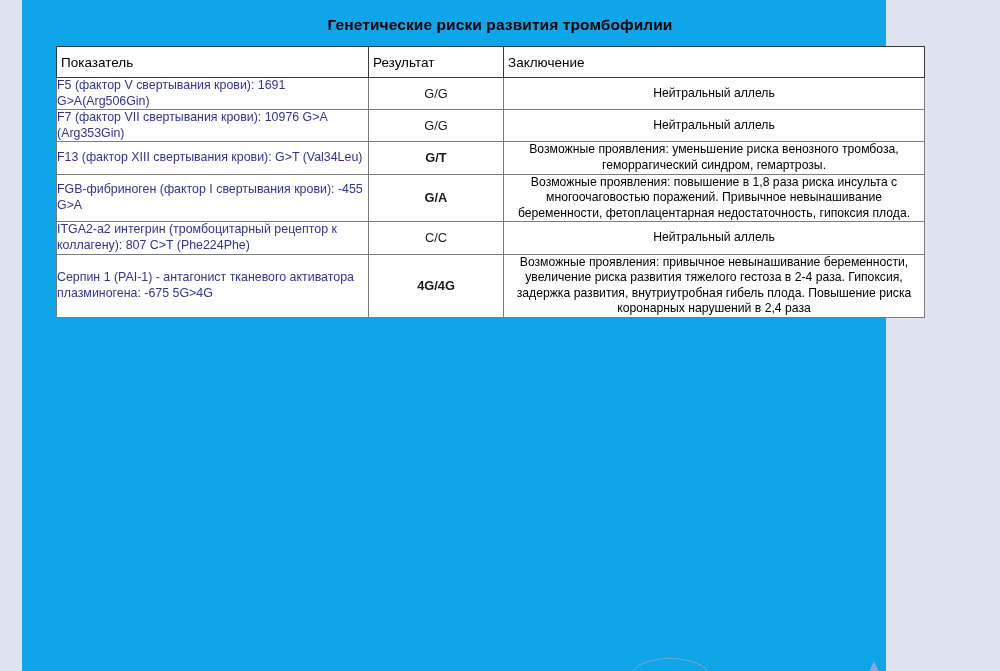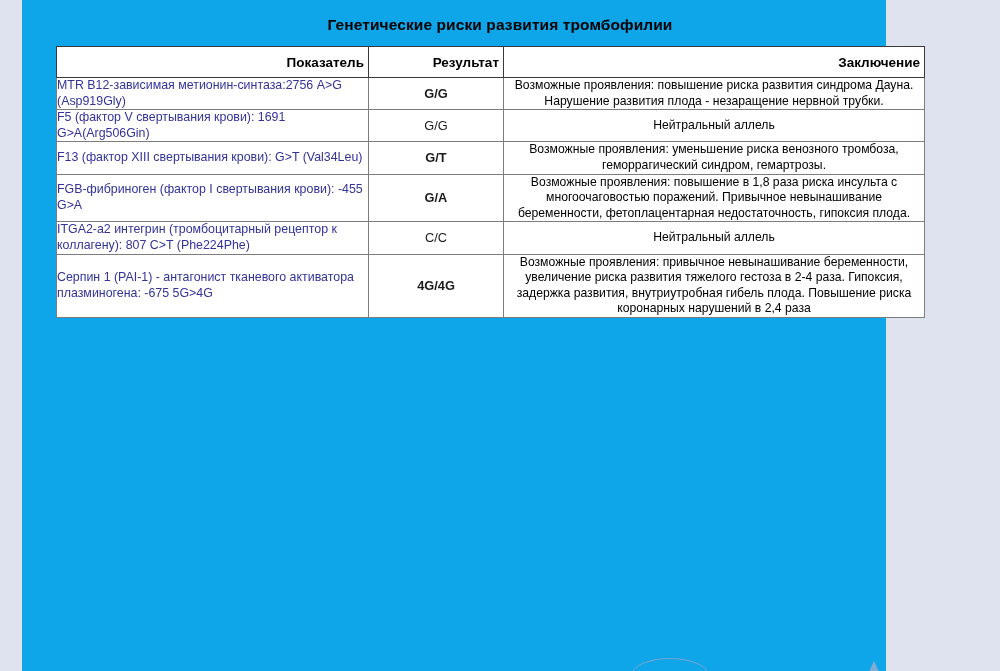--- a/index.html
+++ b/index.html
@@ -66,23 +66,23 @@
   table.risk-table th,
   table.risk-table td {
     border: 1px solid #7d7d7d;
     vertical-align: middle;
     padding: 0;
   }
 
   table.risk-table thead th {
     border-color: #3a3a3a;
     border-width: 1.4px;
-    text-align: right;
+    text-align: left;
     font-size: 13.5px;
-    font-weight: bold;
+    font-weight: normal;
     color: #000000;
     height: 28px;
     padding: 1px 4px;
   }
 
   td.marker {
     color: #333399;
     font-size: 12.4px;
     line-height: 15.6px;
     text-align: left;
@@ -156,26 +156,26 @@
         </colgroup>
         <thead>
           <tr>
             <th>Показатель</th>
             <th>Результат</th>
             <th>Заключение</th>
           </tr>
         </thead>
         <tbody id="table-body">
             <tr>
-              <td class="marker">MTR B12-зависимая метионин-синтаза:2756 A&gt;G (Asp919Gly)</td>
-              <td class="result bold">G/G</td>
-              <td class="conclusion">Возможные проявления: повышение риска развития синдрома Дауна. Нарушение развития плода - незаращение нервной  трубки.</td>
-            </tr>
-            <tr>
               <td class="marker">F5 (фактор V свертывания крови): 1691 G&gt;A(Arg506Gin)</td>
+              <td class="result">G/G</td>
+              <td class="conclusion">Нейтральный аллель</td>
+            </tr>
+            <tr>
+              <td class="marker">F7 (фактор VII свертывания крови): 10976 G&gt;A (Arg353Gin)</td>
               <td class="result">G/G</td>
               <td class="conclusion">Нейтральный аллель</td>
             </tr>
             <tr>
               <td class="marker">F13 (фактор XIII свертывания крови): G&gt;T (Val34Leu)</td>
               <td class="result bold">G/T</td>
               <td class="conclusion">Возможные проявления: уменьшение риска венозного тромбоза, геморрагический синдром, гемартрозы.</td>
             </tr>
             <tr>
               <td class="marker">FGB-фибриноген (фактор I свертывания крови): -455 G&gt;A</td>

